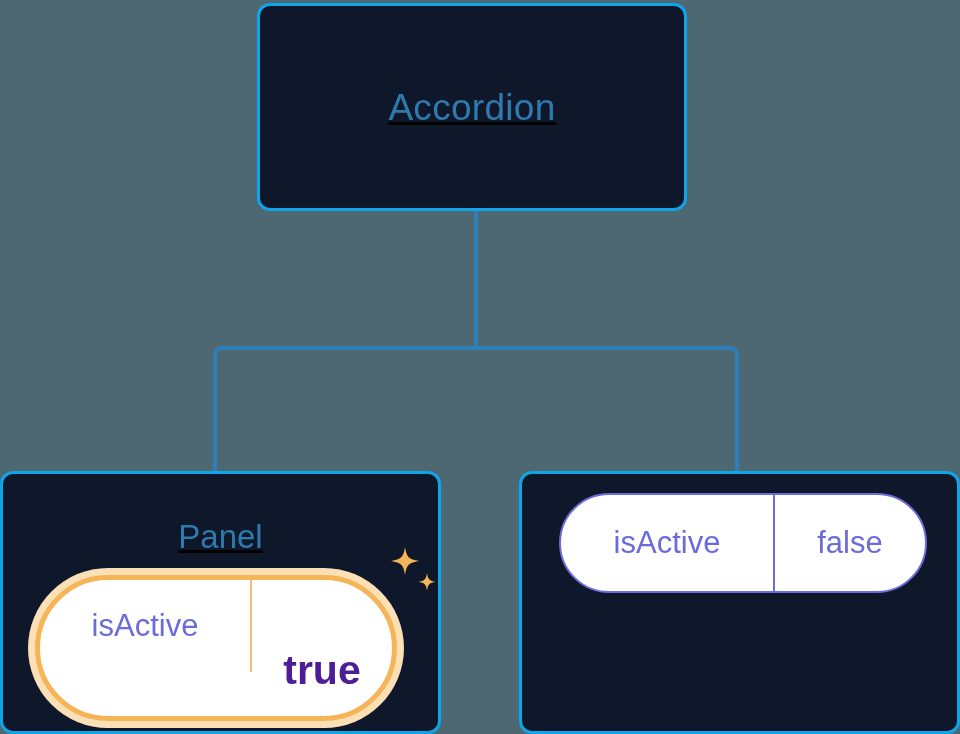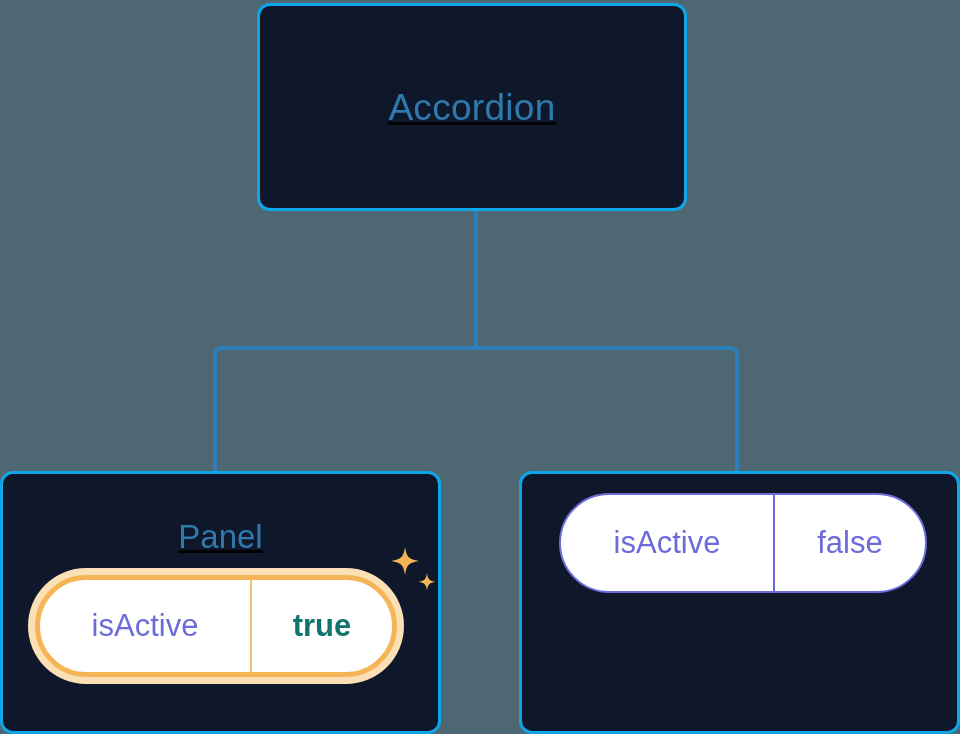--- a/index.html
+++ b/index.html
@@ -141,26 +141,27 @@
     color: #6b6bd9;
     font-size: 31px;
     border-right: 2px solid #f3c178;
     display: flex;
     align-items: center;
     justify-content: center;
   }
   .pill-hl .pill-val {
     width: 140px;
     height: 92px;
-    color: #0f766e;
-    font-size: 31px;
+    color: #4c1d95;
+    font-size: 41px;
     font-weight: bold;
     display: flex;
     align-items: center;
     justify-content: center;
+    margin-top: 44px;
   }
 
   .pill-plain-wrap {
     left: 37px;
     top: 19px;
   }
 
   
   .sparkles {
     position: absolute;

